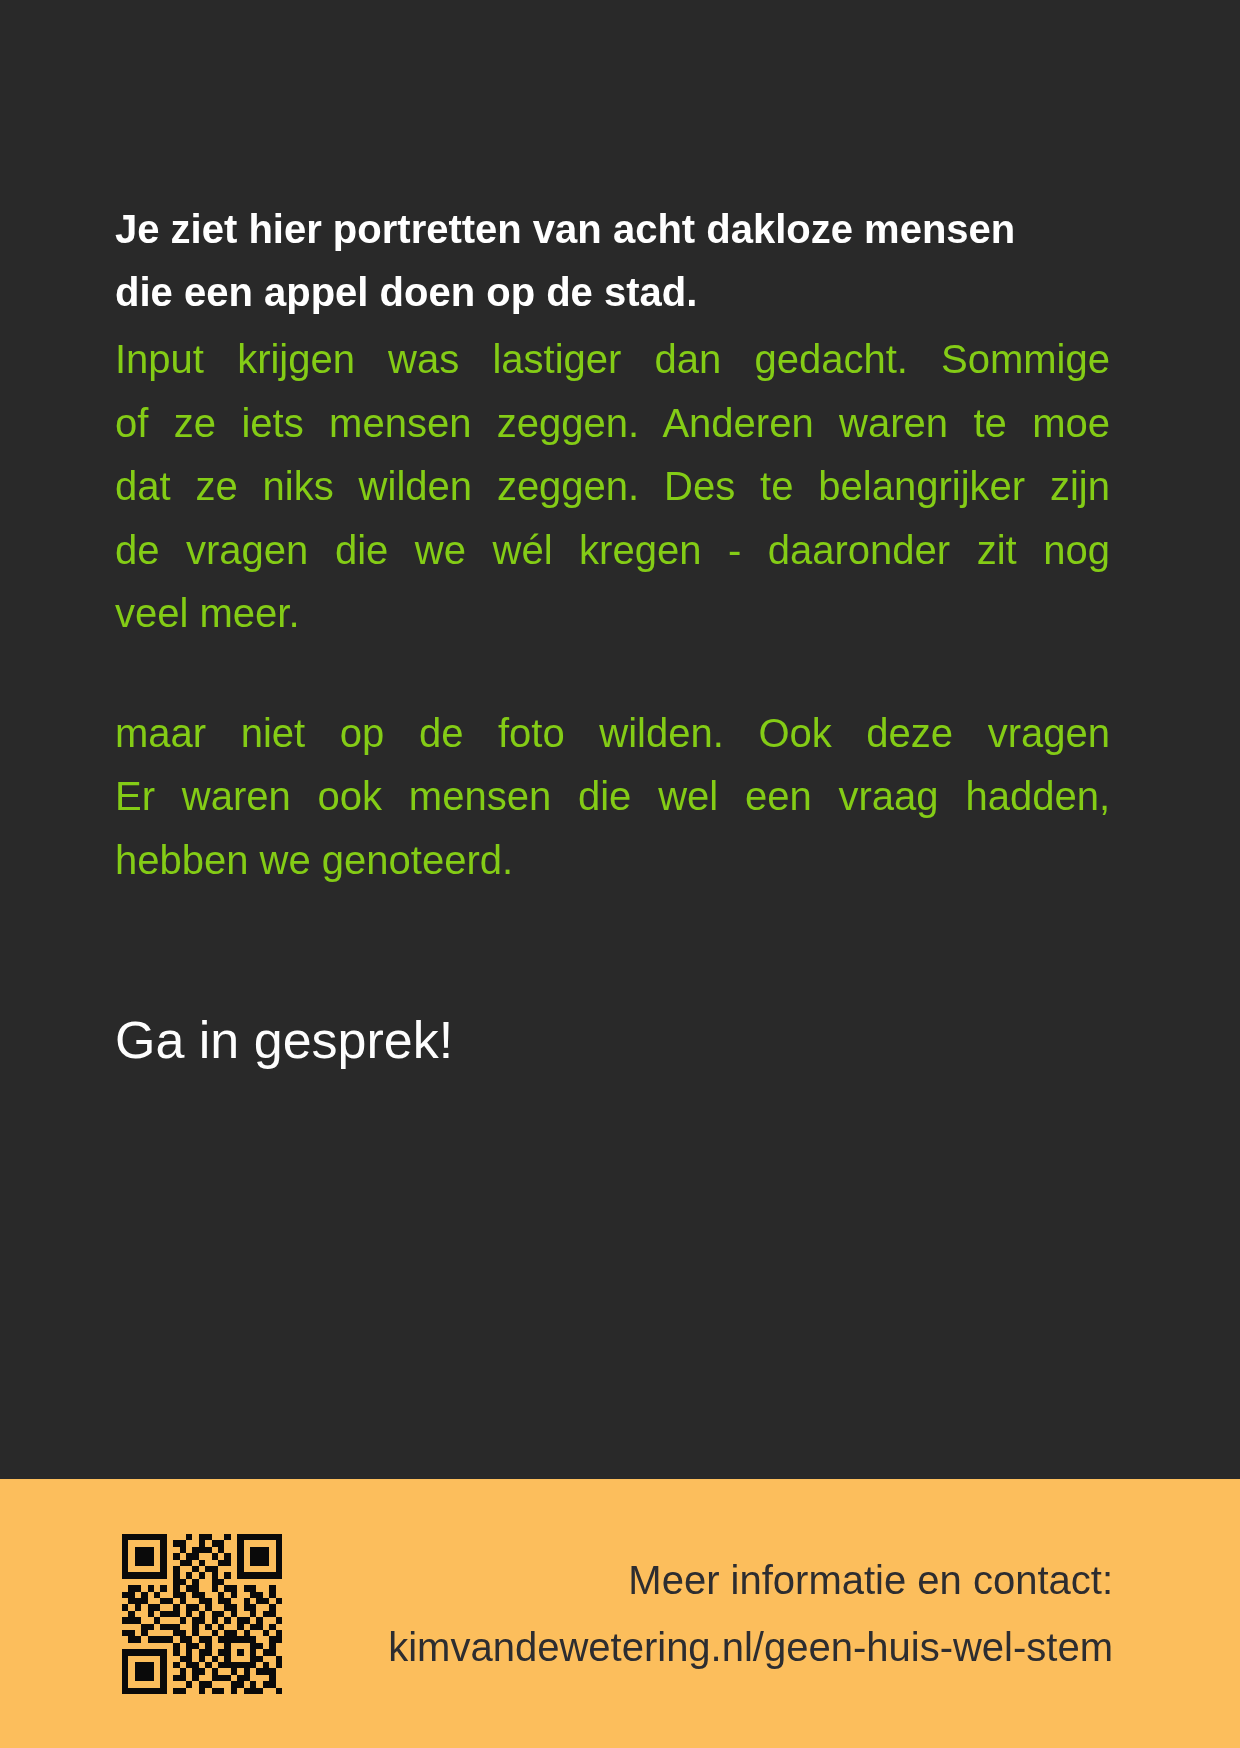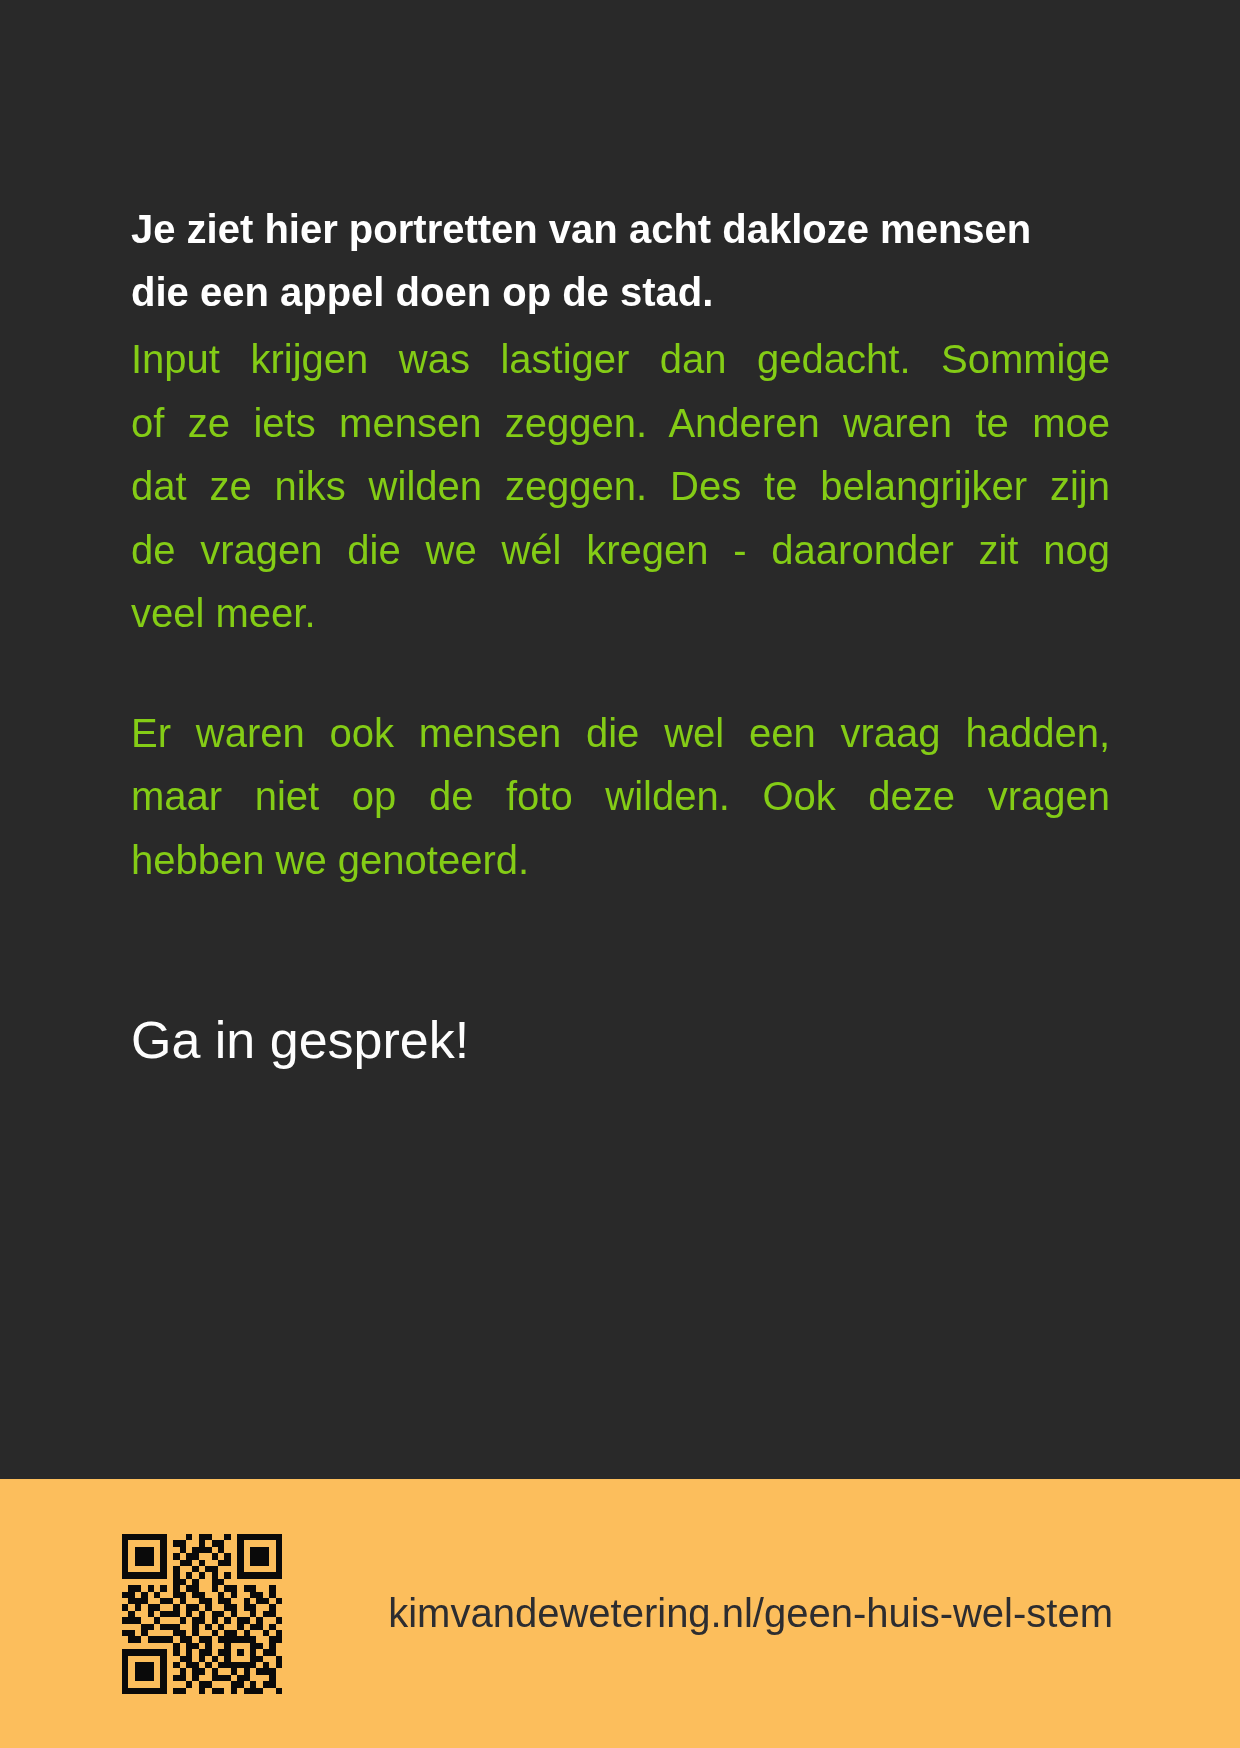--- a/index.html
+++ b/index.html
@@ -14,21 +14,20 @@
     background: #292929;
     overflow: hidden;
     font-family: "Liberation Sans", "DejaVu Sans", sans-serif;
   }
   .content {
     position: absolute;
     left: 115px;
     right: 130px;
     top: 0;
     color: #ffffff;
-    margin-left: 16px;
   }
   .heading {
     margin: 198px 0 0 0;
     font-size: 40px;
     line-height: 63px;
     font-weight: bold;
     color: #ffffff;
   }
   .hline {
     display: block;
@@ -97,22 +96,22 @@
       <span class="hline">die een appel doen op de stad.</span>
     </h1>
     <div class="para">
       <div class="jline">Input krijgen was lastiger dan gedacht. Sommige</div>
       <div class="jline">of ze iets mensen zeggen. Anderen waren te moe</div>
       <div class="jline">dat ze niks wilden zeggen. Des te belangrijker zijn</div>
       <div class="jline">de vragen die we wél kregen - daaronder zit nog</div>
       <div class="lline">veel meer.</div>
     </div>
     <div class="para para2">
+      <div class="jline">maar niet op de foto wilden. Ook deze vragen</div>
       <div class="jline">Er waren ook mensen die wel een vraag hadden,</div>
-      <div class="jline">maar niet op de foto wilden. Ook deze vragen</div>
       <div class="lline">hebben we genoteerd.</div>
     </div>
     <p class="cta">Ga in gesprek!</p>
   </main>
 
   <footer class="band">
     <div class="qr">
       <svg id="qr-svg" viewBox="0 0 25 25" xmlns="http://www.w3.org/2000/svg" aria-hidden="true">
           <rect x="0" y="0" width="1" height="1"></rect>
           <rect x="1" y="0" width="1" height="1"></rect>
@@ -442,16 +441,17 @@
           <rect x="14" y="24" width="1" height="1"></rect>
           <rect x="15" y="24" width="1" height="1"></rect>
           <rect x="17" y="24" width="1" height="1"></rect>
           <rect x="19" y="24" width="1" height="1"></rect>
           <rect x="20" y="24" width="1" height="1"></rect>
           <rect x="21" y="24" width="1" height="1"></rect>
           <rect x="24" y="24" width="1" height="1"></rect>
         </svg>
     </div>
     <div class="contact">
+      <div>Meer informatie en contact:</div>
       <div>kimvandewetering.nl/geen-huis-wel-stem</div>
     </div>
   </footer>
 </div>
 
 </body></html>

